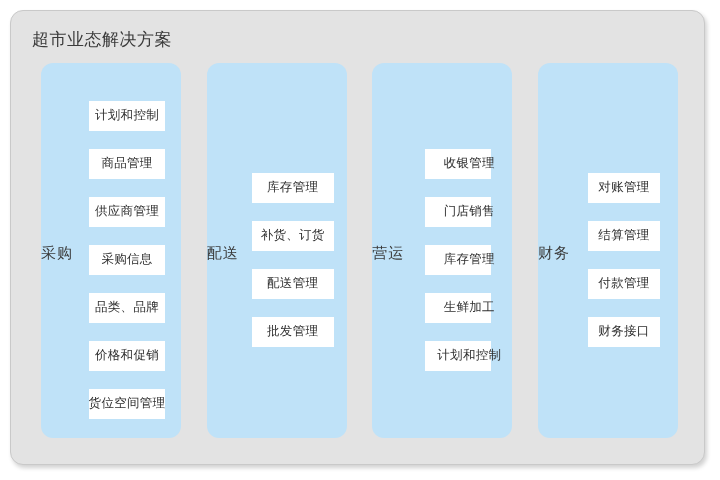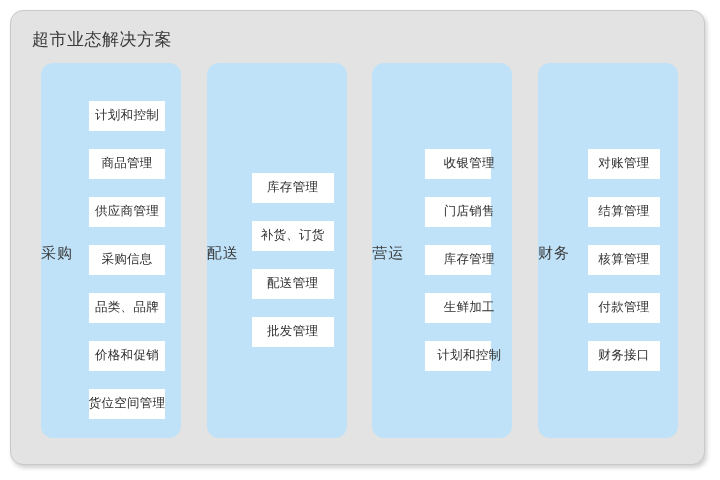--- a/index.html
+++ b/index.html
@@ -142,20 +142,19 @@
         <div class="item-box">生鲜加工</div>
         <div class="item-box">计划和控制</div>
       </div>
     </div>
 
     <div class="column col-3">
       <div class="column-header">财务</div>
       <div class="column-items">
         <div class="item-box">对账管理</div>
         <div class="item-box">结算管理</div>
-        <div class="item-box">核算管理</div>
         <div class="item-box">付款管理</div>
         <div class="item-box">财务接口</div>
       </div>
     </div>
 
   </div>
 </div>
 
 </body></html>

